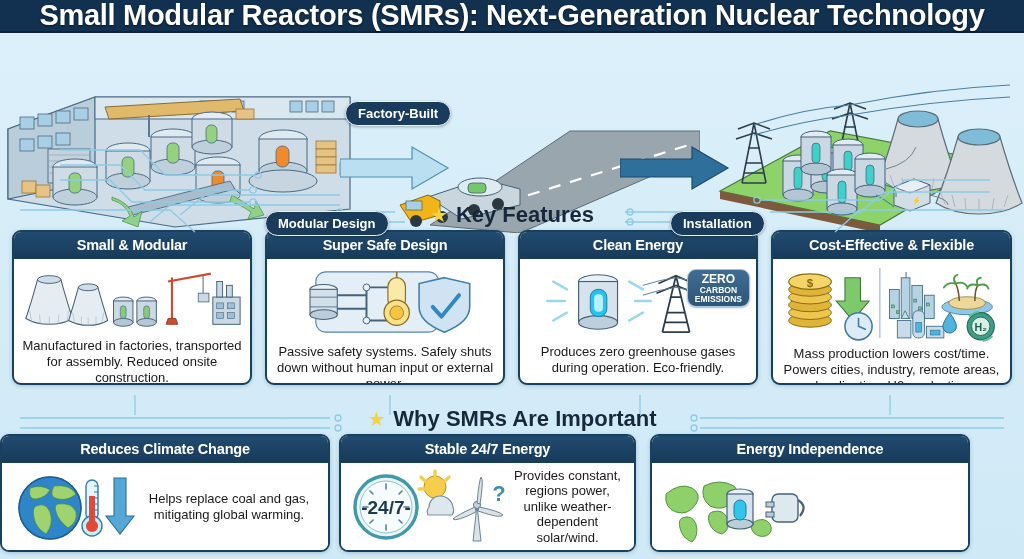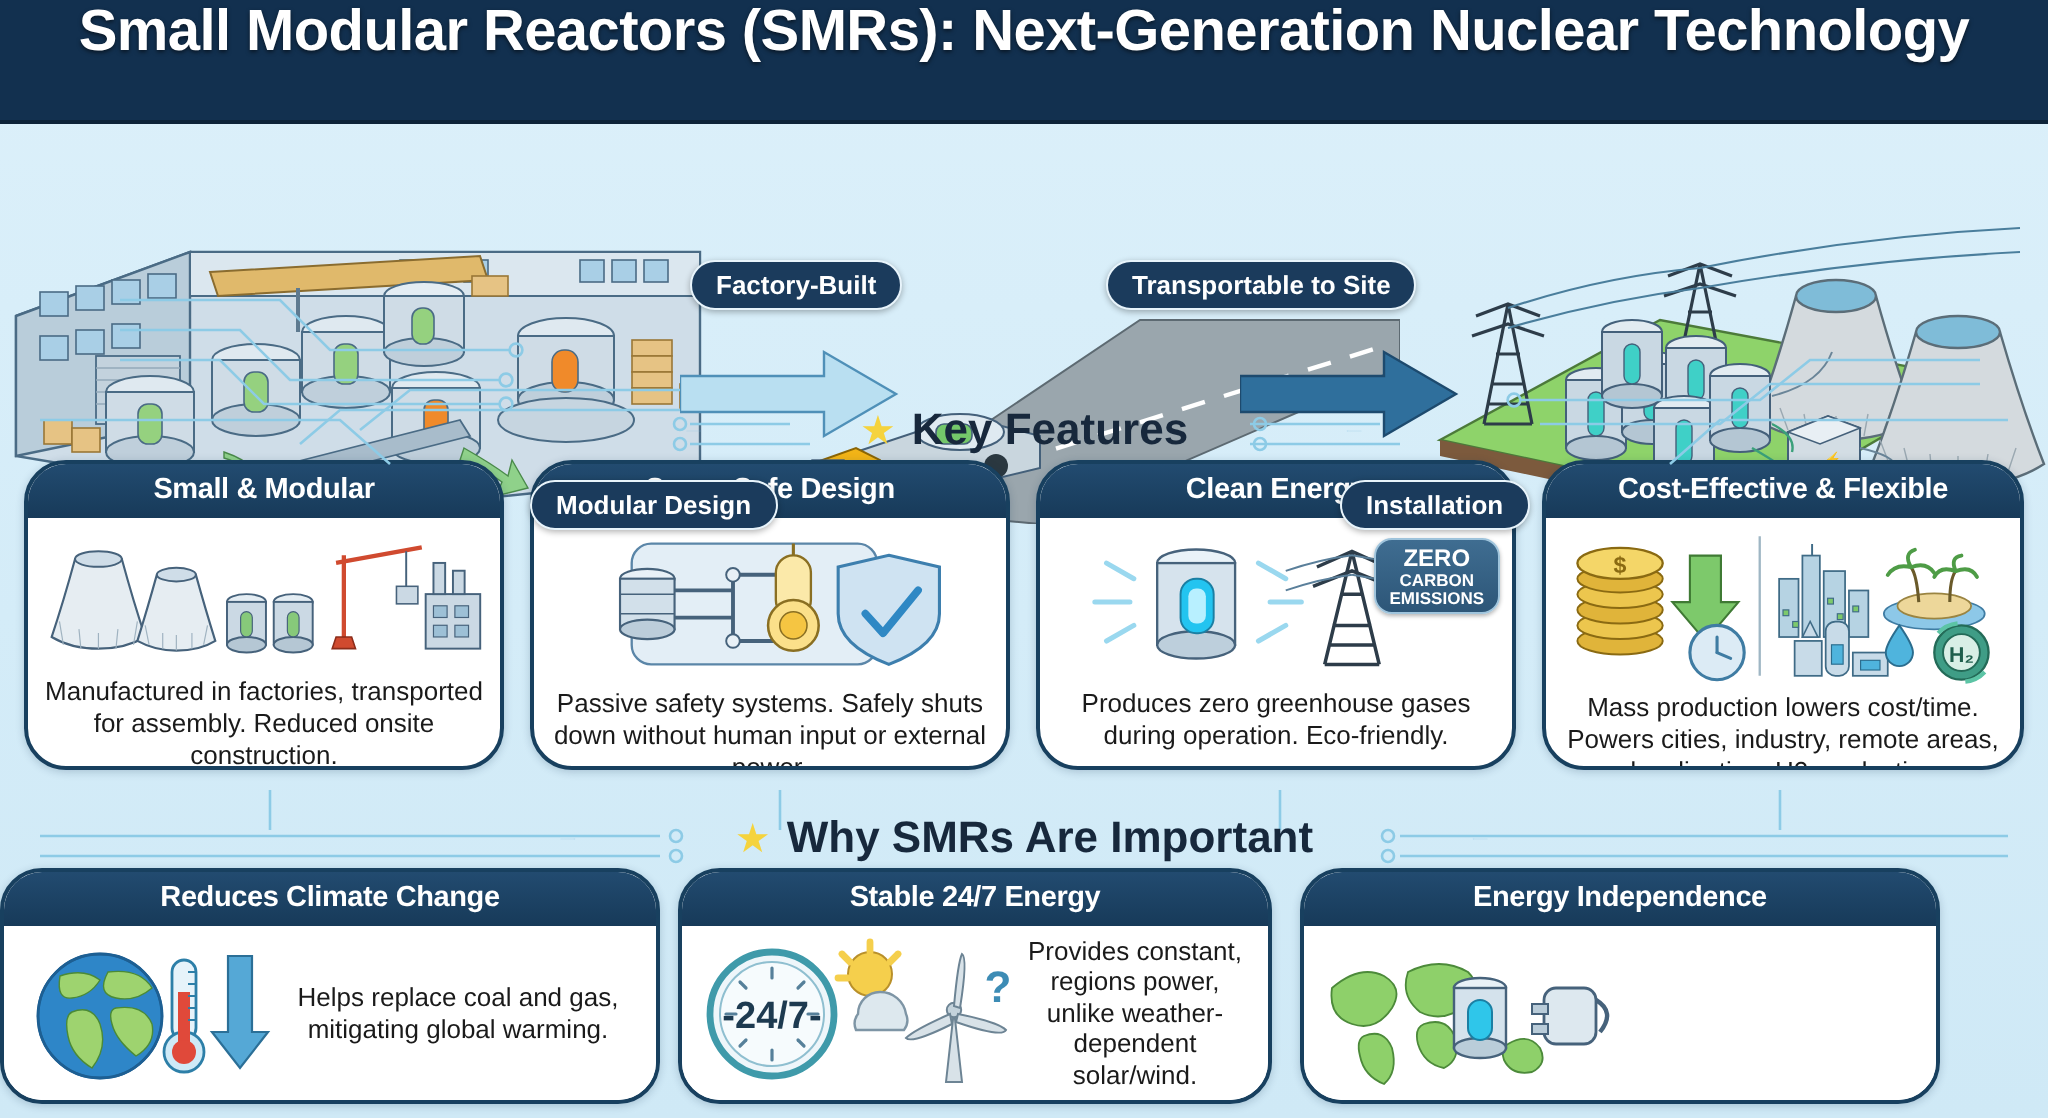--- a/index.html
+++ b/index.html
@@ -10,23 +10,23 @@
     overflow: hidden;
   }
   .infographic {
     position: relative;
     width: 1024px; height: 559px;
     background: linear-gradient(180deg,#dcf0fa 0%,#d4ecf8 55%,#cfe9f6 100%);
   }
 
   
   .title-bar {
-    height: 62px;
+    height: 33px;
     background: #12304f;
-    display: flex; justify-content: center;
+    display: flex; align-items: center; justify-content: center;
     border-bottom: 2px solid #0d2338;
   }
   .title-bar h1 {
     font-size: 29px; font-weight: bold; color: #ffffff;
     letter-spacing: -0.3px;
     text-shadow: 0 1px 2px rgba(0,0,0,.55);
     white-space: nowrap;
   }
 
   
@@ -72,21 +72,21 @@
   }
   .sec-head .rule {
     flex: 0 0 auto; width: 150px; height: 1px;
   }
 
   
   .cards-row { position: absolute; left: 0; width: 1024px; display: flex; }
   .card {
     background: #ffffff;
     border: 2px solid #18405f;
-    border-radius: 21px;
+    border-radius: 9px;
     overflow: hidden;
     display: flex; flex-direction: column;
     box-shadow: 0 1px 4px rgba(20,50,80,.22);
   }
   .card-head {
     background: linear-gradient(180deg,#224b70 0%,#173a59 100%);
     color: #fff;
     font-size: 14.5px; font-weight: bold;
     text-align: center;
     padding: 5px 4px 6px;
@@ -392,21 +392,20 @@
     </svg>
 
     <svg class="arrow-big" style="left:340px; top:110px; width:110px; height:50px;" viewBox="0 0 110 50">
       <polygon points="0,16 72,16 72,4 108,25 72,46 72,34 0,34" fill="#b9dff1" stroke="#4f90b8" stroke-width="1.2"></polygon>
     </svg>
     <svg class="arrow-big" style="left:620px; top:110px; width:110px; height:50px;" viewBox="0 0 110 50">
       <polygon points="0,16 72,16 72,4 108,25 72,46 72,34 0,34" fill="#2f6f9c" stroke="#1d4a6e" stroke-width="1.2"></polygon>
     </svg>
 
     <div class="badge b-factory">Factory-Built</div>
-    <div class="badge b-transport">Transportable to Site</div>
     <div class="badge b-modular">Modular Design</div>
     <div class="badge b-install">Installation</div>
   </div>
 
   <div class="sec-head" style="top:202px;">
     <svg class="rule" viewBox="0 0 150 20">
       <g stroke="#8dcbe6" stroke-width="1.3" fill="none">
         <line x1="0" y1="7" x2="134" y2="7"></line>
           <line x1="0" y1="14" x2="134" y2="14"></line>
         <circle cx="140" cy="7" r="3.2"></circle>

